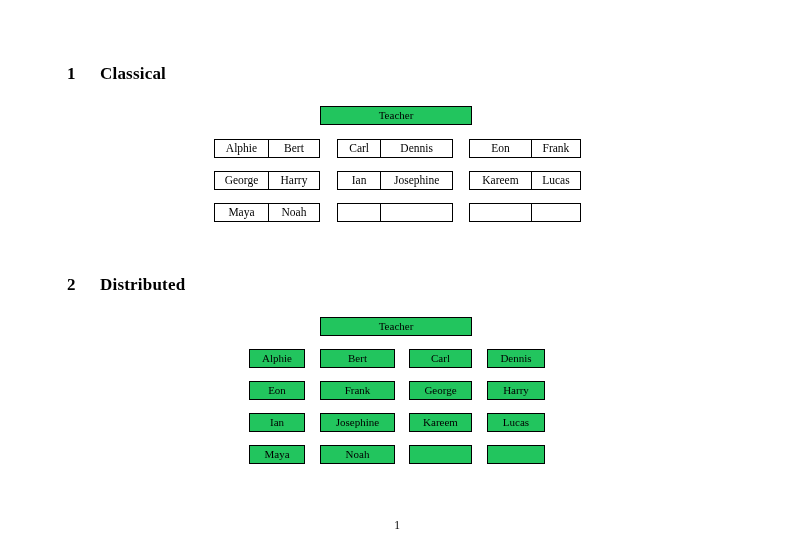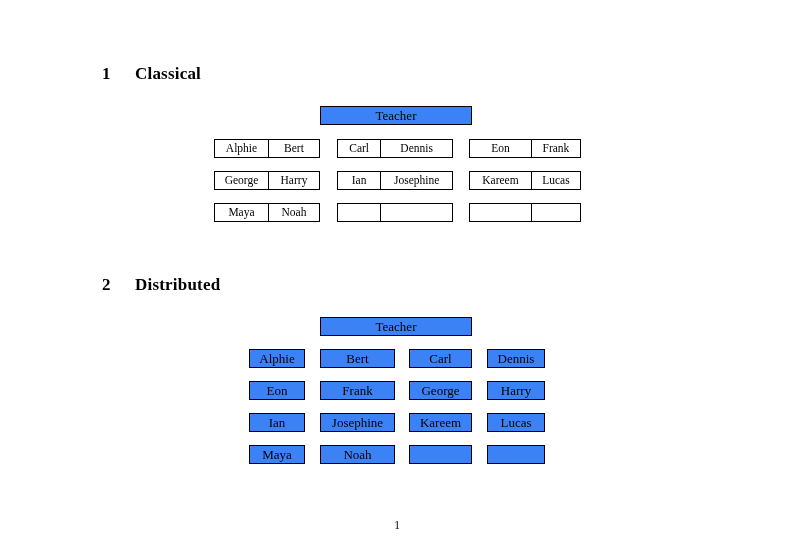--- a/index.html
+++ b/index.html
@@ -22,43 +22,42 @@
     inset: 0;
   }
 
   
   .section-heading {
     position: absolute;
     font-weight: bold;
     font-size: 17px;
     letter-spacing: 0.2px;
     white-space: nowrap;
-    margin-left: 35px;
   }
   .section-heading .sec-num {
     display: inline-block;
     width: 33px;
   }
   .section-heading .sec-title {
     display: inline-block;
   }
 
   #heading-classical   { left: 67px; top: 64px; }
   #heading-distributed { left: 67px; top: 275px; text-decoration: underline; }
 
   
   .box {
     position: absolute;
     box-sizing: border-box;
     border: 1px solid #000000;
-    background: #3b82f6;
+    background: #22c55e;
     height: 19px;
     line-height: 17px;
     text-align: center;
-    font-size: 13px;
+    font-size: 11px;
     white-space: nowrap;
     overflow: hidden;
   }
 
   
   .teacher-box {
     left: 320px;
     width: 152px;
   }
   #teacher-classical   { top: 106px; }

